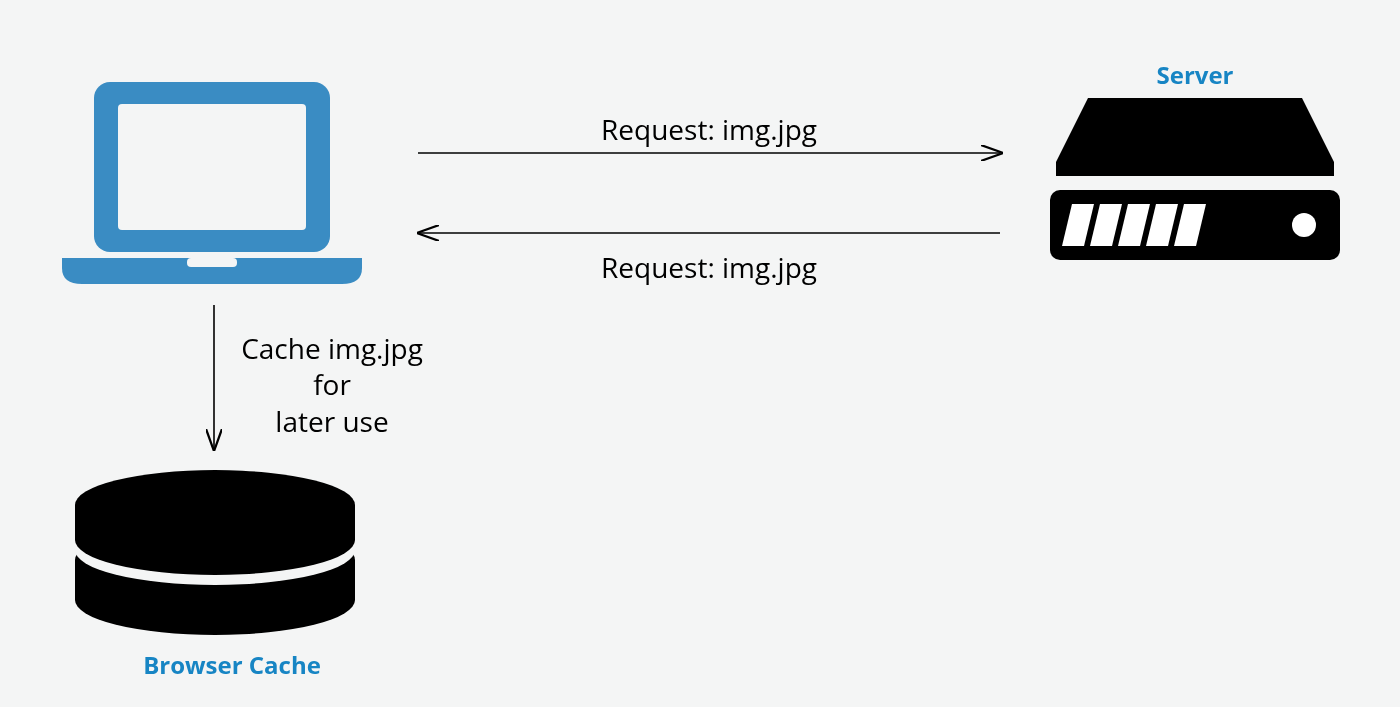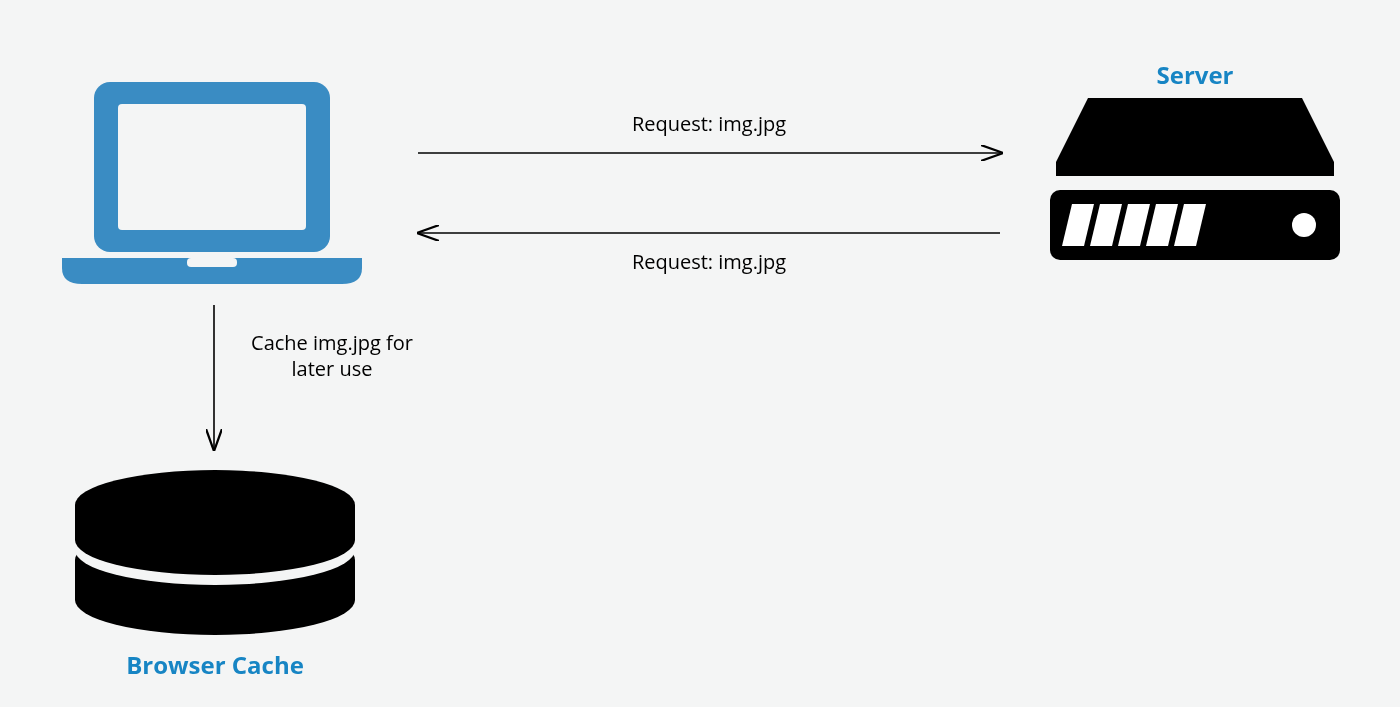--- a/index.html
+++ b/index.html
@@ -14,21 +14,21 @@
     .node-label {
       position: absolute;
       font-weight: 700;
       color: #1785c4;
       font-size: 24px;
       text-align: center;
     }
     .arrow-label {
       position: absolute;
       color: #000;
-      font-size: 20px;
+      font-size: 28px;
       text-align: center;
     }
     .laptop-icon {
       position: absolute;
       left: 62px;
       top: 82px;
       width: 300px;
       height: 202px;
     }
     .server-icon {
@@ -88,21 +88,21 @@
     <rect x="0" y="90" width="280" height="40" fill="#000"></rect>
     <ellipse cx="140" cy="90" rx="140" ry="35" fill="#000"></ellipse>
 
     <ellipse cx="140" cy="80" rx="140" ry="35" fill="#f4f5f5"></ellipse>
 
     <ellipse cx="140" cy="70" rx="140" ry="35" fill="#000"></ellipse>
     <rect x="0" y="35" width="280" height="35" fill="#000"></rect>
     <ellipse cx="140" cy="35" rx="140" ry="35" fill="#000"></ellipse>
   </svg>
 </div>
-<div class="node-label" style="left:75px; top:648px; width:280px;">Browser Cache</div>
+<div class="node-label" style="left:92px; top:648px; width:280px;">Browser Cache</div>
 
 <svg width="1400" height="707" style="position:absolute; left:0; top:0; pointer-events:none;">
   <defs>
     <marker id="arrowhead" markerWidth="14" markerHeight="10" refX="12" refY="5" orient="auto">
       <path d="M0,0 L14,5 L0,10" fill="none" stroke="#000" stroke-width="1.4"></path>
     </marker>
   </defs>
 
   <line x1="418" y1="153" x2="1000" y2="153" stroke="#000" stroke-width="1.6" marker-end="url(#arrowhead)"></line>
 

